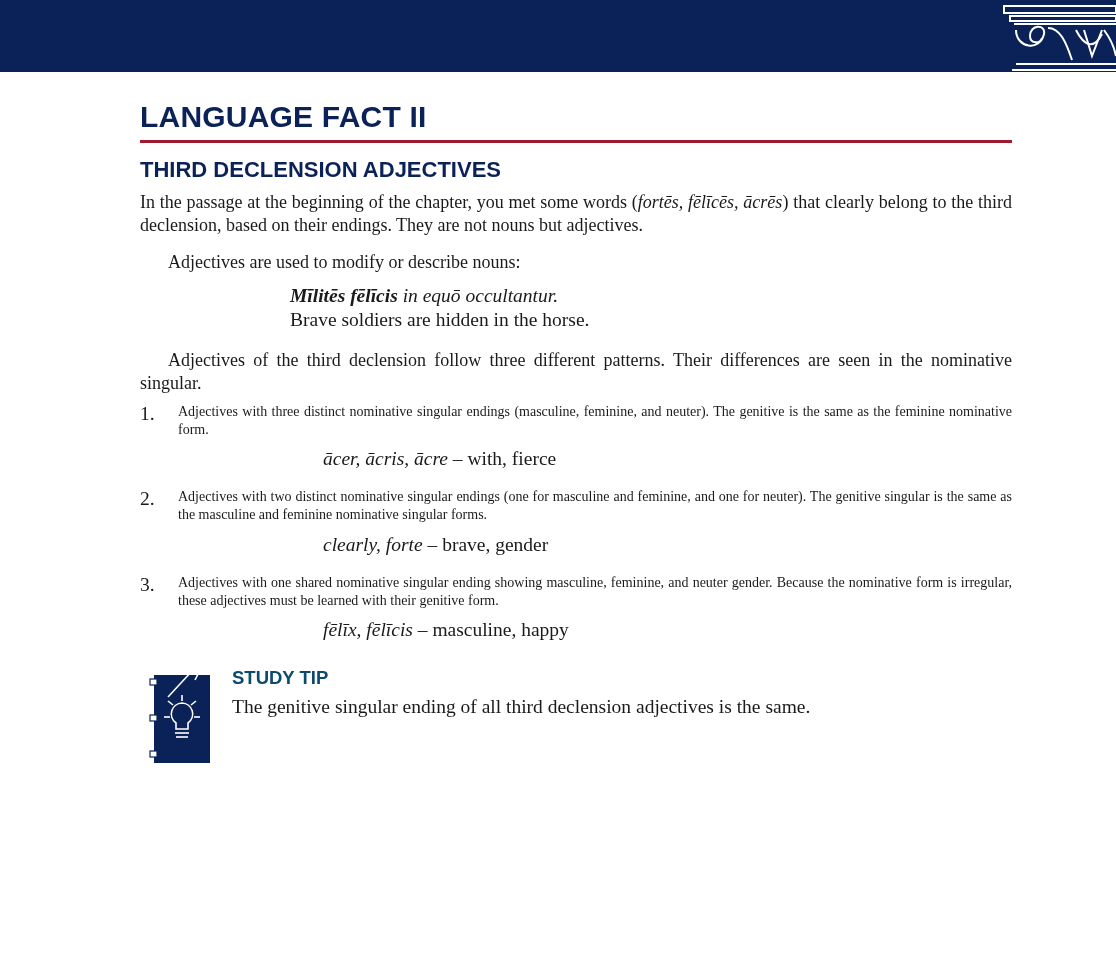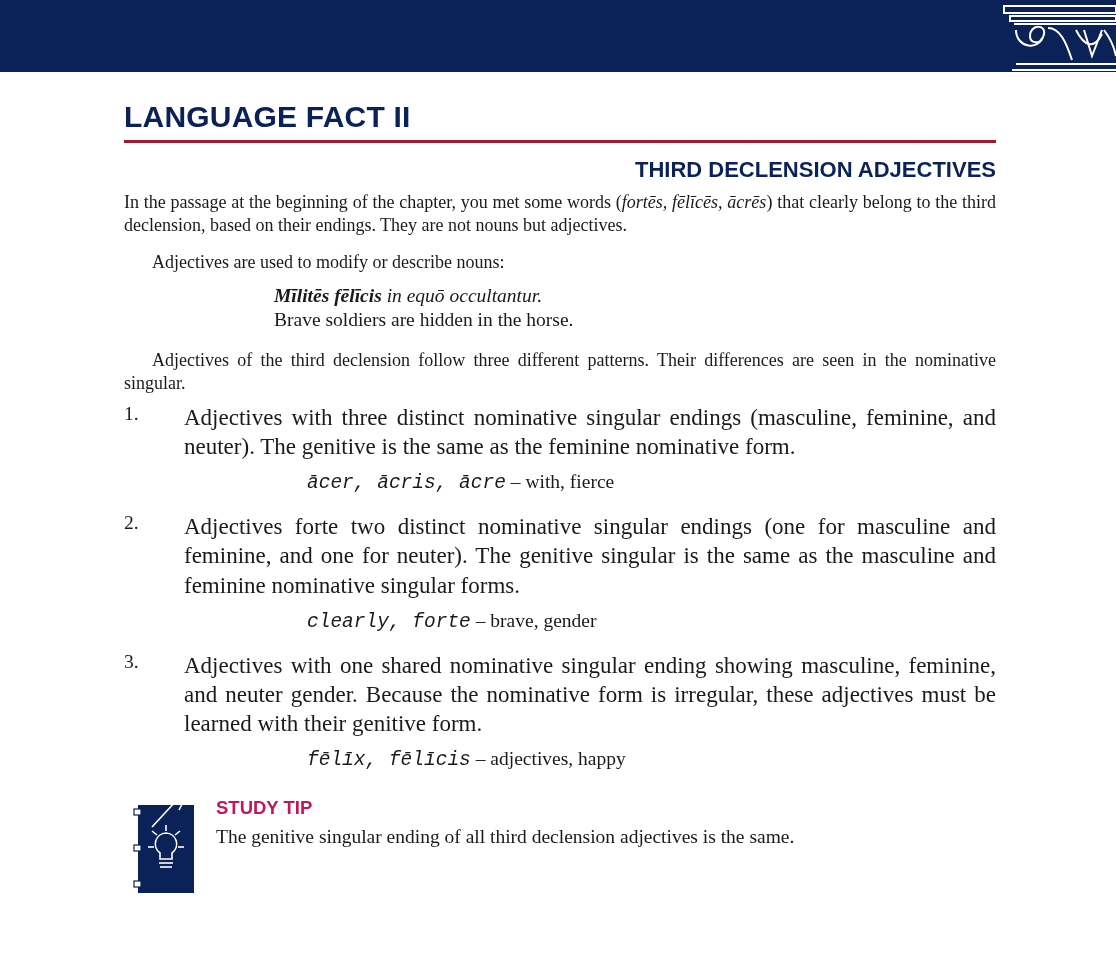--- a/index.html
+++ b/index.html
@@ -29,21 +29,21 @@
     right: 0;
     top: 0;
     width: 130px;
     height: 72px;
     overflow: hidden;
   }
 
   
   .page {
     position: absolute;
-    left: 124px;
+    left: 140px;
     top: 72px;
     width: 872px;
   }
 
   .title-block {
     margin-top: 28px;
   }
   h1.lf-title {
     font-family: "Liberation Sans", sans-serif;
     font-weight: bold;
@@ -57,21 +57,20 @@
     height: 3px;
     background: #9e1b32;
     margin-bottom: 14px;
   }
   h2.lf-subtitle {
     font-family: "Liberation Sans", sans-serif;
     font-weight: bold;
     font-size: 22px;
     margin: 0 0 8px 0;
     color: #0b2259;
-    text-align: right;
   }
 
   p.body {
     font-size: 18px;
     line-height: 1.27;
     margin: 0 0 10px 0;
     text-align: justify;
     text-justify: inter-word;
     hyphens: auto;
   }
@@ -107,34 +106,32 @@
     padding-left: 38px;
     margin-bottom: 4px;
   }
   ol.patterns > li .num {
     position: absolute;
     left: 0;
     top: 0;
     font-size: 19.5px;
   }
   ol.patterns > li .txt {
-    font-size: 23px;
+    font-size: 14px;
     line-height: 1.27;
     text-align: justify;
     hyphens: auto;
     display: block;
-    margin-left: 22px;
   }
   .gloss {
     margin: 10px 0 18px 145px;
     font-size: 19.5px;
   }
   .gloss i {
     font-style: italic;
-    font-family: Liberation Mono, monospace;
   }
 
   
   .study-tip {
     position: relative;
     margin-top: 26px;
     min-height: 110px;
   }
   .tip-icon {
     position: absolute;
@@ -143,21 +140,21 @@
     width: 68px;
     height: 100px;
   }
   .tip-body {
     margin-left: 92px;
   }
   .tip-heading {
     font-family: "Liberation Sans", sans-serif;
     font-weight: bold;
     font-size: 18.5px;
-    color: #be185d;
+    color: #0c4a6e;
     margin: 6px 0 6px 0;
   }
   .tip-text {
     font-size: 19.5px;
     line-height: 1.27;
     margin: 0;
   }
 </style>
 </head>
 <body>
@@ -201,27 +198,27 @@
   <p class="body indent">Adjectives of the third declension follow three different patterns. Their differences are seen in the nominative singular.</p>
 
   <ol class="patterns">
     <li>
       <span class="num">1.</span>
       <span class="txt">Adjectives with three distinct nominative singular endings (masculine, feminine, and neuter). The genitive is the same as the feminine nominative form.</span>
       <div class="gloss"><i>ācer, ācris, ācre</i><span> – </span><span>with, fierce</span></div>
     </li>
     <li>
       <span class="num">2.</span>
-      <span class="txt">Adjectives forte two distinct nominative singular endings (one for masculine and feminine, and one for neuter). The genitive singular is the same as the masculine and feminine nominative singular forms.</span>
+      <span class="txt">Adjectives with two distinct nominative singular endings (one for masculine and feminine, and one for neuter). The genitive singular is the same as the masculine and feminine nominative singular forms.</span>
       <div class="gloss"><i>clearly, forte</i><span> – </span><span>brave, gender</span></div>
     </li>
     <li>
       <span class="num">3.</span>
       <span class="txt">Adjectives with one shared nominative singular ending showing masculine, feminine, and neuter gender. Because the nominative form is irregular, these adjectives must be learned with their genitive form.</span>
-      <div class="gloss"><i>fēlīx, fēlīcis</i><span> – </span><span>adjectives, happy</span></div>
+      <div class="gloss"><i>fēlīx, fēlīcis</i><span> – </span><span>masculine, happy</span></div>
     </li>
   </ol>
 
   <div class="study-tip">
     <div class="tip-icon">
       <svg width="68" height="100" viewBox="0 0 68 100" xmlns="http://www.w3.org/2000/svg">
         <rect x="6" y="8" width="56" height="88" fill="#0b2259"></rect>
         <rect x="2" y="12" width="7" height="6" fill="#ffffff" stroke="#0b2259" stroke-width="1.2"></rect>
         <rect x="2" y="48" width="7" height="6" fill="#ffffff" stroke="#0b2259" stroke-width="1.2"></rect>
         <rect x="2" y="84" width="7" height="6" fill="#ffffff" stroke="#0b2259" stroke-width="1.2"></rect>

